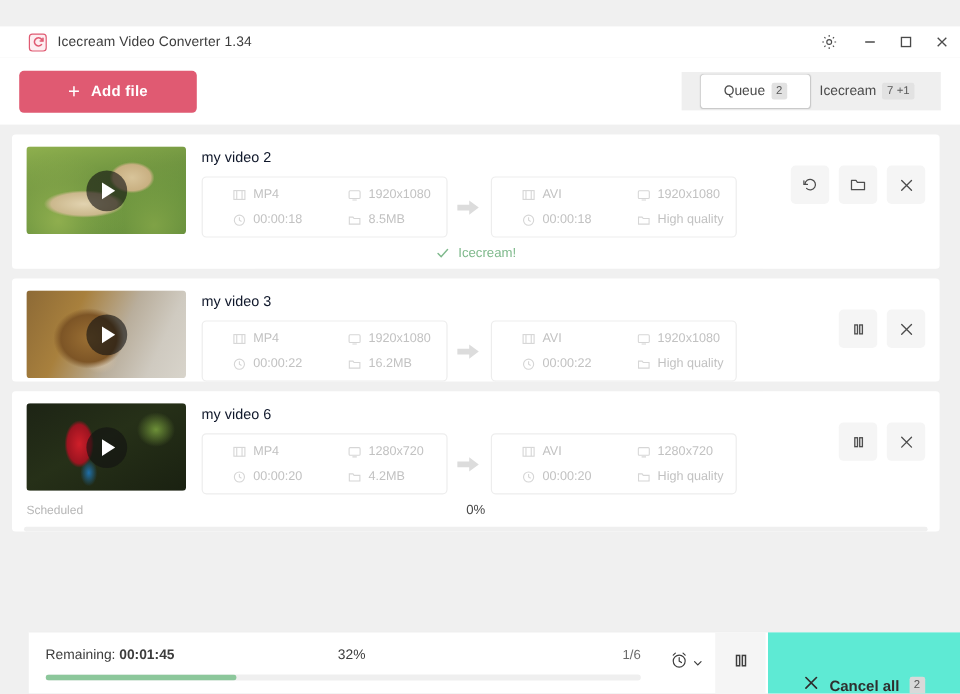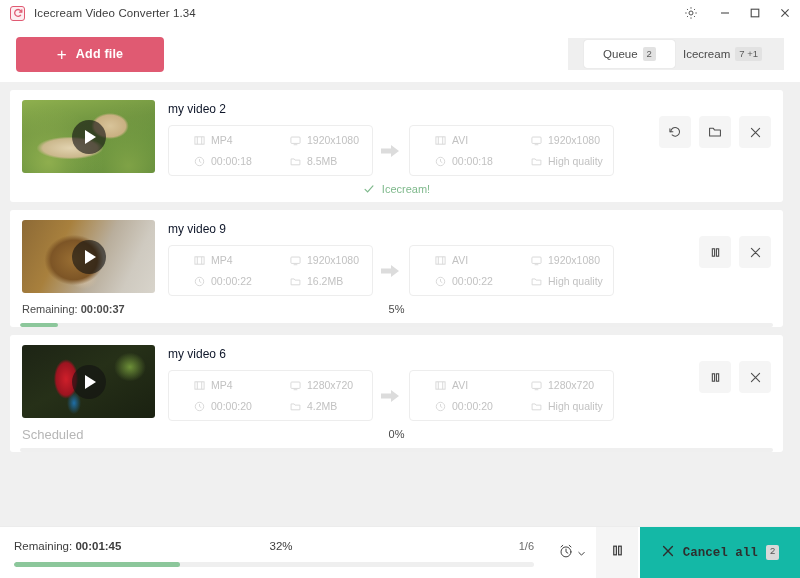--- a/index.html
+++ b/index.html
@@ -7,21 +7,21 @@
     width: 800px; height: 578px;
     font-family: "Liberation Sans", sans-serif;
     background: #f0f0f0;
     overflow: hidden;
   }
   .app { width: 800px; height: 578px; display: flex; flex-direction: column; background: #f0f0f0; }
 
   
   .titlebar {
     height: 26px; background: #ffffff; display: flex; align-items: center;
-    padding-left: 10px; flex: none;
+    padding-left: 24px; flex: none; margin-top: 22px;
   }
   .app-logo {
     width: 15px; height: 15px; border-radius: 3px;
     border: 1.4px solid #e05a72; background: #fdeef1;
     display: flex; align-items: center; justify-content: center; flex: none;
   }
   .app-logo svg { width: 10px; height: 10px; display: block; }
   .app-title { font-size: 11.5px; color: #3c3c3c; margin-left: 9px; letter-spacing: .1px; }
   .titlebar-spacer { flex: 1; }
   .winbtn {
@@ -130,51 +130,51 @@
   .card-status {
     display: flex; align-items: center; justify-content: center; gap: 7px;
     height: 26px; font-size: 11px; color: #7fb98c;
   }
   .card-status svg { display: block; }
 
   .card-progress-wrap { padding: 4px 0 0 0; }
   .cp-labels { display: flex; align-items: center; height: 18px; padding: 0 12px; position: relative; }
   .cp-remaining { font-size: 11px; color: #4a4a4a; }
   .cp-remaining b { font-weight: bold; }
-  .cp-sched { font-size: 13px; color: #b6b6b6; }
+  .cp-sched { font-size: 10px; color: #b6b6b6; }
   .cp-pct { position: absolute; left: 0; right: 0; text-align: center; font-size: 11px; color: #4a4a4a; }
   .bar { height: 4px; background: #efefef; margin: 5px 10px 0 10px; border-radius: 2px; overflow: hidden; }
   .bar-fill { height: 100%; background: #8cc79b; border-radius: 2px; }
   .bar-fill.zero { background: transparent; }
 
   
   .bottombar {
     height: 52px; background: #ffffff; display: flex; align-items: center; flex: none;
-    border-top: 1px solid #ececec; position: relative;
+    border-top: 1px solid #ececec; position: relative; margin-left: 24px;
   }
   .bb-left { flex: 1; padding: 0 0 0 14px; position: relative; }
   .bb-labels { display: flex; align-items: center; position: relative; height: 16px; padding-right: 14px; }
   .bb-remaining { font-size: 11.5px; color: #3d3d3d; }
   .bb-remaining b { font-weight: bold; }
   .bb-pct { position: absolute; left: 0; right: 0; text-align: center; font-size: 11.5px; color: #3d3d3d; }
   .bb-count { margin-left: auto; font-size: 11px; color: #6a6a6a; }
   .bb-bar { height: 5px; background: #efefef; margin: 8px 14px 0 0; border-radius: 3px; overflow: hidden; }
   .bb-bar-fill { height: 100%; background: #8cc79b; border-radius: 3px; }
   .bb-timer {
     display: flex; align-items: center; gap: 3px; padding: 0 10px; height: 52px;
     color: #3d3d3d; cursor: pointer;
   }
   .bb-pause {
     width: 42px; height: 52px; background: #f5f5f5; display: flex;
     align-items: center; justify-content: center; cursor: pointer; color: #3d3d3d;
   }
   .bb-cancel {
-    width: 160px; height: 52px; background: #14b8a6; display: flex;
-    align-items: center; justify-content: center; gap: 8px; cursor: pointer;
-    font-size: 12.5px; font-weight: bold; color: #2e2e2e; margin-left: 2px; font-family: Liberation Mono, monospace;
+    width: 160px; height: 52px; background: #5eead4; display: flex;
+    align-items: flex-end; justify-content: center; gap: 8px; cursor: pointer;
+    font-size: 12.5px; font-weight: bold; color: #2e2e2e; margin-left: 2px;
   }
   .bb-cancel-badge {
     background: #d9d9d9; color: #555; font-size: 9.5px; font-weight: normal;
     border-radius: 2px; padding: 1px 4px; line-height: 1.3;
   }
 </style>
 </head>
 <body>
 
 <div class="app">
@@ -333,21 +333,21 @@
         <span>Icecream!</span>
       </div>
     </div>
 
     <div class="card">
       <div class="card-main">
         <div class="thumb art-lion">
           <span class="play"></span>
         </div>
         <div class="card-body">
-          <div class="file-name">my video 9</div>
+          <div class="file-name">my video 3</div>
           <div class="spec-row">
             <div class="spec-box">
               <div class="spec-cell">
                 <svg width="11" height="11" viewBox="0 0 12 12" fill="none" stroke="#d6d6d6" stroke-width="1">
                     <rect x="1" y="2" width="10" height="8"></rect>
                     <path d="M3.6 2v8M8.4 2v8"></path>
                   </svg>
                 <span>MP4</span>
               </div>
               <div class="spec-cell">
@@ -412,32 +412,20 @@
             <svg width="13" height="13" viewBox="0 0 14 14" fill="none" stroke="#4e4e4e" stroke-width="1.2">
                 <rect x="3.6" y="3" width="2.4" height="8"></rect>
                 <rect x="8" y="3" width="2.4" height="8"></rect>
               </svg>
           </div>
           <div class="act-btn">
             <svg width="13" height="13" viewBox="0 0 14 14" stroke="#4e4e4e" stroke-width="1.2" stroke-linecap="round">
                 <path d="M2.6 2.6l8.8 8.8M11.4 2.6l-8.8 8.8"></path>
               </svg>
           </div>
-        </div>
-      </div>
-      <div class="card-progress-wrap">
-        <div class="cp-labels">
-          <span class="cp-remaining">
-            <span>Remaining:</span>
-            <b>00:00:37</b>
-          </span>
-          <span class="cp-pct">5%</span>
-        </div>
-        <div class="bar">
-          <div class="bar-fill" style="width:5%"></div>
         </div>
       </div>
     </div>
 
     <div class="card">
       <div class="card-main">
         <div class="thumb art-parrot">
           <span class="play"></span>
         </div>
         <div class="card-body">

